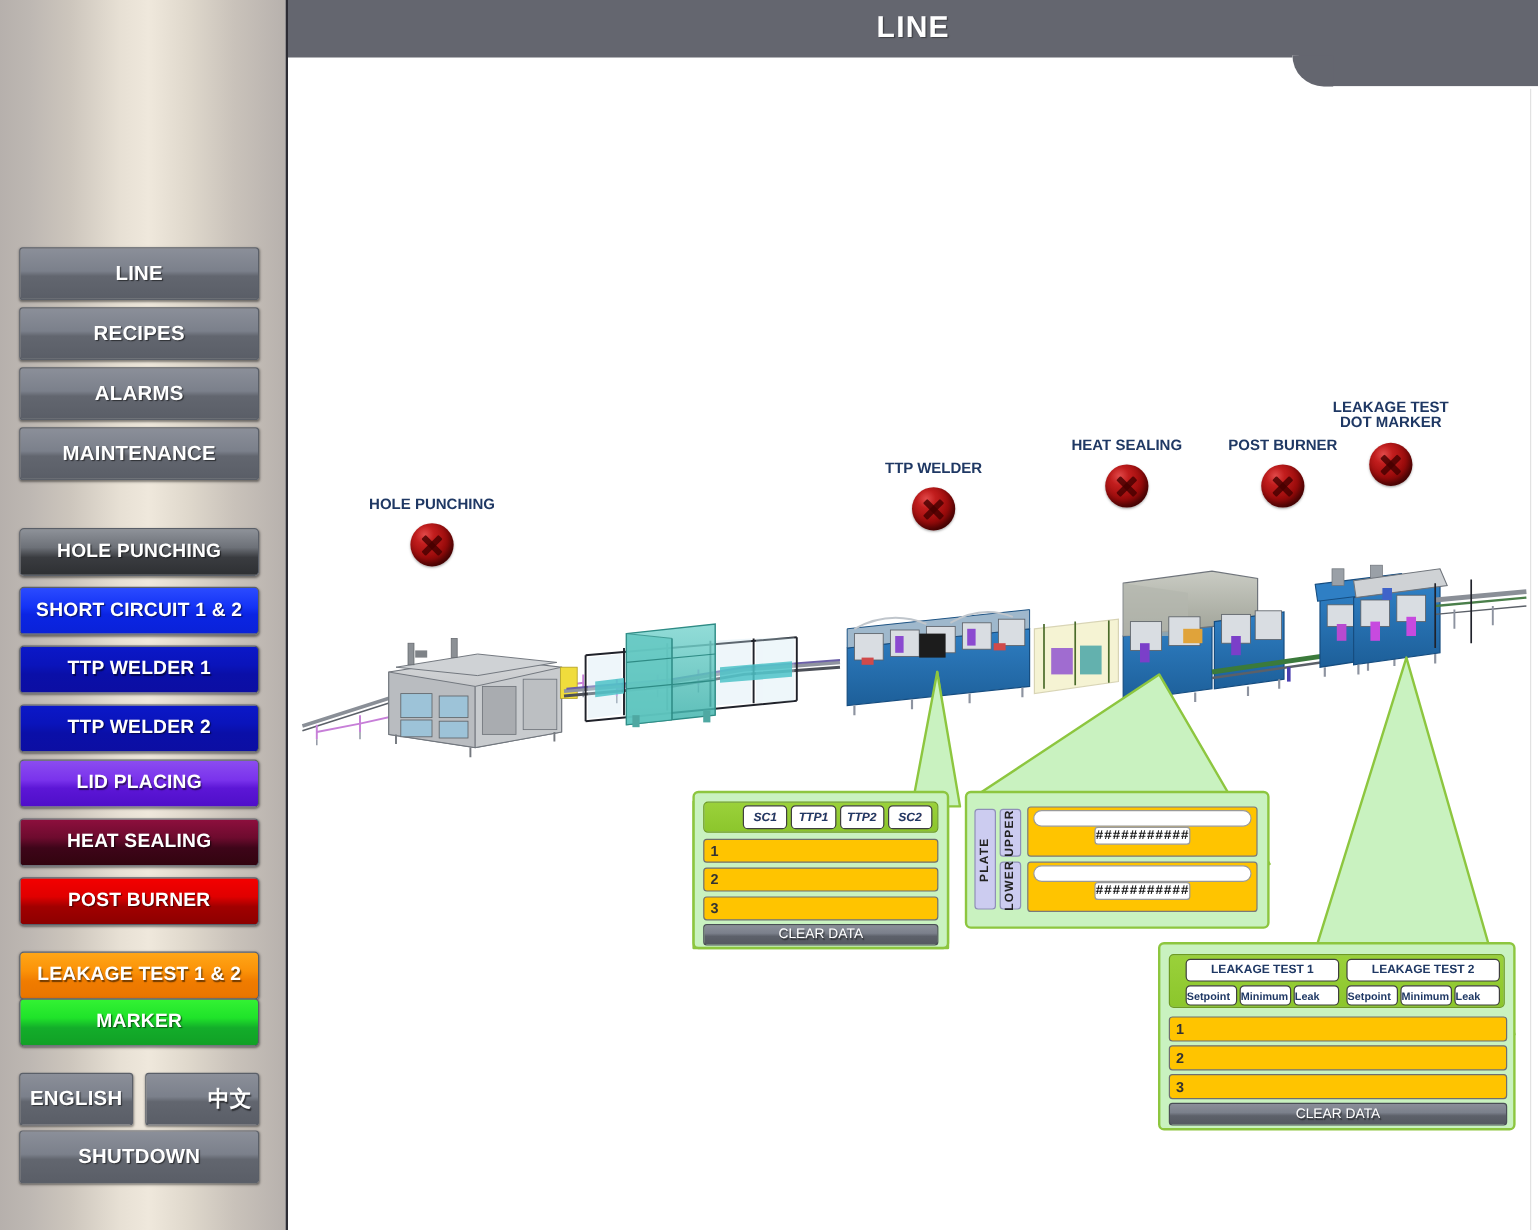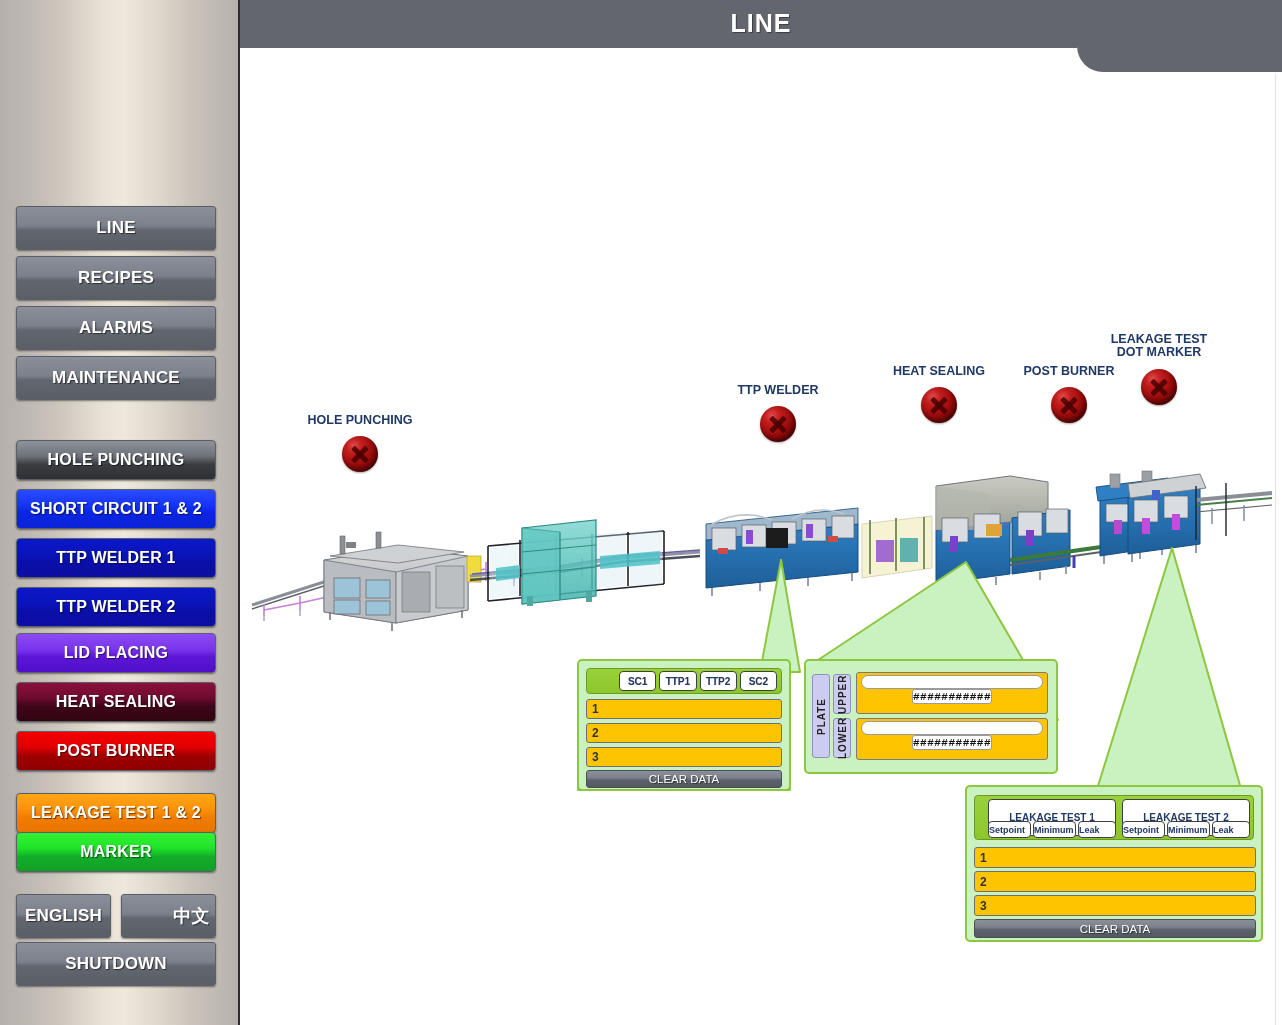--- a/index.html
+++ b/index.html
@@ -96,21 +96,21 @@
   .lamp::before { transform: rotate(45deg); }
   .lamp::after  { transform: rotate(-45deg); }
 
   
   .callout-svg { position: absolute; left:0; top:0; width:1282px; height:1025px; pointer-events:none; }
 
   .tabstrip {
     position:absolute;
     background: linear-gradient(to bottom,#9ad13a 0%, #8cc62c 100%);
     border: 1.5px solid #6d9a23; border-radius: 4px;
-    display:flex; align-items:center; gap: 3px; padding: 3px 4px 3px 32px;
+    display:flex; align-items:center; gap: 3px; padding: 3px 4px 3px 32px; font-style: italic;
   }
   .tab {
     flex:1; height: 20px; background:#fff; border:1.5px solid #3f3f3f; border-radius:4px;
     display:flex; align-items:center; justify-content:center;
     font-size: 10px; font-weight:bold; color:#1f3864; cursor:pointer;
     text-shadow: 0.4px 0 0 rgba(150,0,0,.25);
   }
 
   .datarow {
     position:absolute; height: 20px;
@@ -147,21 +147,21 @@
     font-family:"Liberation Mono", monospace; font-size:11px; font-weight:bold; color:#111;
     letter-spacing: .5px;
   }
 
   .lt-header {
     position:absolute;
     background: linear-gradient(to bottom,#9ad13a 0%, #8cc62c 100%);
     border:1.5px solid #6d9a23; border-radius:4px;
   }
   .lt-title {
-    position:absolute; height:37px; background:#fff; border:1.5px solid #3f3f3f; border-radius:4px;
+    position:absolute; height:19px; background:#fff; border:1.5px solid #3f3f3f; border-radius:4px;
     display:flex; align-items:center; justify-content:center;
     font-size:10px; font-weight:bold; color:#1f3864; cursor:pointer;
   }
   .lt-sub {
     position:absolute; height:17px; background:#fff; border:1.5px solid #3f3f3f; border-radius:4px;
     display:flex; align-items:center; justify-content:flex-start;
     font-size:9px; font-weight:bold; color:#1f3864; cursor:pointer;
   }
 
   

